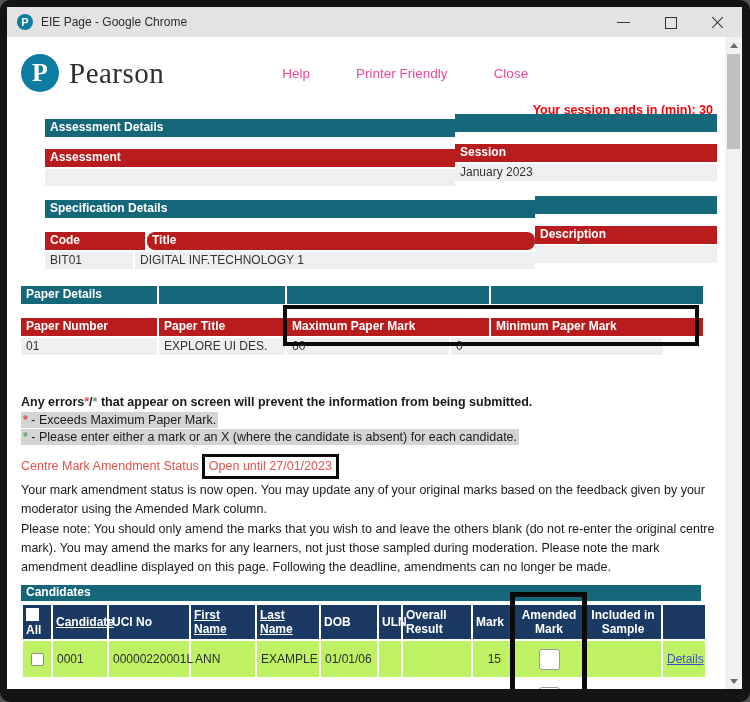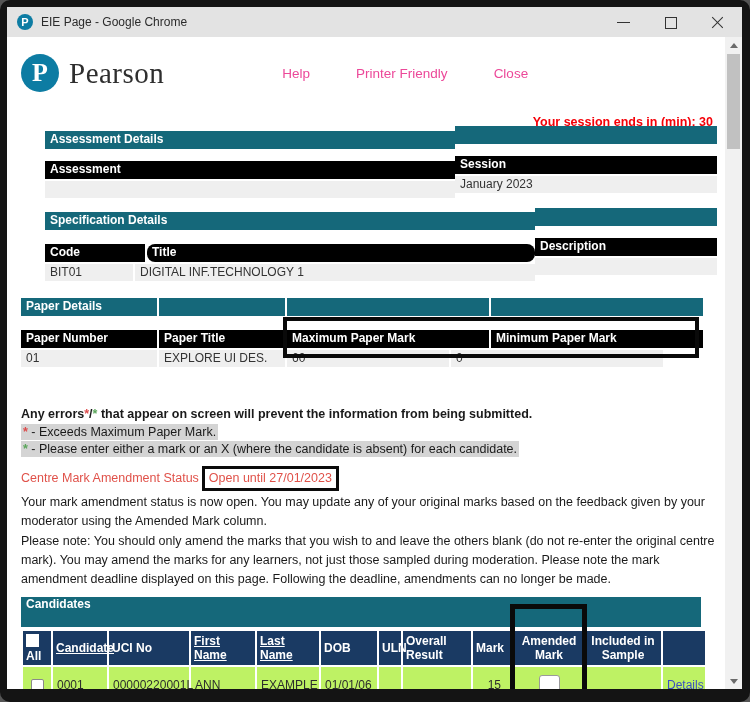--- a/index.html
+++ b/index.html
@@ -29,26 +29,26 @@
   .tri-down{ width:0; height:0; border-left:4px solid transparent; border-right:4px solid transparent; border-top:5px solid #6b6b6b; }
   .sb-thumb{ position:absolute; top:17px; left:2px; width:13px; height:95px; background:#c1c1c1; }
   
   .page-header{ display:flex; align-items:center; height:52px; margin-top:4px; }
   .logo-circle{ width:38px; height:38px; border-radius:50%; background:#0d7ca3; color:#fff;
                 display:flex; align-items:center; justify-content:center;
                 font-family:"Liberation Serif", serif; font-size:26px; font-weight:bold; }
   .wordmark{ font-family:"Liberation Serif", serif; font-size:29px; color:#2e2e2e; margin-left:10px; letter-spacing:.5px; }
   .top-nav{ display:flex; gap:46px; margin-left:118px; font-size:13.5px; color:#ec4899; }
   .top-nav span{ cursor:pointer; }
-  .session-banner{ text-align:right; font-size:12.5px; font-weight:bold; color:#f50008; margin:16px 4px 2px 0; }
+  .session-banner{ text-align:right; font-size:12.5px; font-weight:bold; color:#f50008; margin:4px 4px 2px 0; }
   
   .bar{ height:18px; line-height:17px; padding:0 5px; font-size:12px; font-weight:bold;
         color:#fff; margin-bottom:2px; white-space:nowrap; overflow:hidden; }
   .teal{ background:#15687a; }
-  .navy{ background:#000000;margin-top:12px; }
+  .navy{ background:#b91c1c;margin-top:12px; }
   .lightrow{ height:17px; line-height:16px; padding:0 5px; font-size:12px; color:#333; background:#efefef; }
   .two-col{ display:flex; justify-content:space-between; margin-top:9px;padding-left:24px; }
   .flexrow{ display:flex; gap:2px; margin-bottom:2px; }
   .flexrow .bar, .flexrow .lightrow{ margin-bottom:0; }
   .paper-wrap{ position:relative; margin-top:15px; }
   
   .anno{ position:absolute; border:4px solid #0a0a0a; pointer-events:none; }
   .anno-paper{ left:262px; top:19px; width:416px; height:41px; }
   .anno-amended{ left:489px; top:7px; width:77px; height:163px; border-width:5px; }
   .anno-inline{ display:inline-block; border:3px solid #0a0a0a; padding:0 4px; margin-left:3px; }
@@ -57,21 +57,21 @@
   .errors .head{ font-weight:bold; margin-bottom:4px; }
   .errors .line{ margin-bottom:3px; }
   .hl{ background:#d4d4d4; padding:1px 2px; }
   .star-red{ color:#dd4b4b; font-weight:bold; }
   .star-green{ color:#5ba65b; font-weight:bold; }
   .amendment{ margin-top:10px; font-size:12.5px; color:#1a1a1a; line-height:19px; }
   .amend-status{ color:#e0524a; margin-bottom:2px; }
   .para{ margin-top:1px; }
   
   .cand-wrap{ position:relative; margin-top:8px; }
-  .cand-bar{ height:30px; line-height:14px; }
+  .cand-bar{ height:16px; line-height:14px; }
   table.cand{ width:680px; border-collapse:collapse; table-layout:fixed; font-size:12px; }
   table.cand th{ background:#1a3a63; color:#fff; font-weight:bold; text-align:left;
                  padding:2px 3px; height:36px; vertical-align:middle; border:2px solid #fff; }
   table.cand th.center{ text-align:center; }
   table.cand td{ height:38px; padding:2px 4px; vertical-align:middle; color:#2d2d2d; border:2px solid #fff; }
   tr.alt td{ background:#bef264; } tr.plain td{ background:#fff; }
   .sortlink{ text-decoration:underline; cursor:pointer; }
   .th-all .cb-head{ width:13px; height:13px; background:#fff; border:1px solid #fff; display:block; margin-bottom:2px; }
   .cb{ appearance:none; -webkit-appearance:none; width:13px; height:13px; border:1px solid #8a8a8a;
        border-radius:2px; background:#fff; cursor:pointer; display:block; margin:0 auto; }

